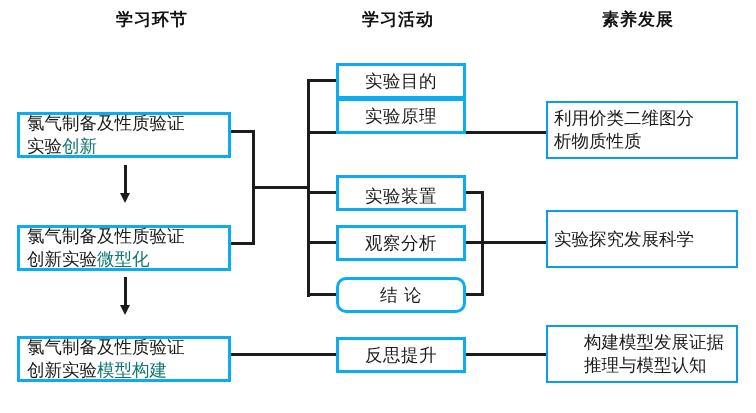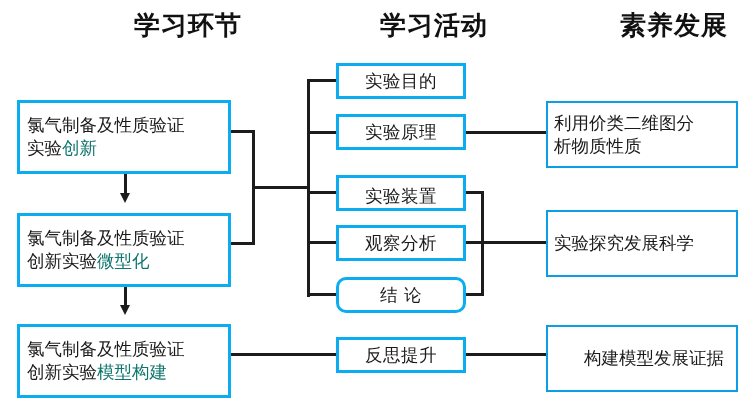--- a/index.html
+++ b/index.html
@@ -14,26 +14,26 @@
     overflow: hidden;
   }
   #diagram {
     position: relative;
     width: 756px; height: 413px;
   }
 
   
   .col-header {
     position: absolute;
-    font-size: 26px;
+    font-size: 17px;
     font-weight: bold;
     color: #111111;
     letter-spacing: 1px;
     white-space: nowrap;
-    text-align: right;
+    text-align: center;
   }
   #hdr-stage    { left: 62px;  top: 8px;  width: 180px; }
   #hdr-activity { left: 308px; top: 8px;  width: 180px; }
   #hdr-literacy { left: 548px; top: 8px;  width: 180px; }
 
   
   .node {
     position: absolute;
     box-sizing: border-box;
     background: #ffffff;
@@ -47,48 +47,49 @@
     line-height: 23px;
     color: #1a1a1a;
     white-space: pre-line;
   }
   .node .txt .hl { color: #0f766e; }
 
   
   .node.stage {
     left: 17px;
     width: 214px;
-    height: 74px;
+    height: 46px;
     padding: 0 0 0 7px;
     justify-content: flex-start;
+    margin-top: 12px;
   }
   #stage-1 { top: 100px; }
   #stage-2 { top: 213px; }
   #stage-3 { top: 324px; }
 
   
   .node.activity {
     left: 336px;
     width: 130px;
     height: 36px;
     justify-content: center;
   }
   .node.activity .txt { letter-spacing: 0.5px; }
   #act-1 { top: 63px;  }
-  #act-2 { top: 114px; }
+  #act-2 { top: 98px; }
   #act-3 { top: 175px; align-items: flex-end; }
   #act-4 { top: 225px; }
   #act-5 { top: 277px; border-radius: 10px; }
   #act-6 { top: 337px; }
 
   
   .node.literacy {
     left: 546px;
     width: 192px;
-    height: 67px;
+    height: 58px;
     padding: 0 0 0 6px;
     border-width: 2.5px;
     border-color: #0b9ee6;
     justify-content: flex-start;
   }
   #lit-1 { top: 101px; }
   #lit-2 { top: 210px; }
   #lit-3 { top: 325px; padding-left: 36px; }
 
   
@@ -171,21 +172,21 @@
     <div class="txt">反思提升</div>
   </div>
 
   <div class="node literacy" id="lit-1">
     <div class="txt"><span>利用价类二维图分</span><br><span>析物质性质</span></div>
   </div>
   <div class="node literacy" id="lit-2">
     <div class="txt"><span>实验探究发展科学</span><br></div>
   </div>
   <div class="node literacy" id="lit-3">
-    <div class="txt"><span>构建模型发展证据</span><br></div>
+    <div class="txt"><span>构建模型发展证据</span><br><span>推理与模型认知</span></div>
   </div>
 
   <div class="ln h" style="left:231px; top:130px; width:24px;"></div>
 
   <div class="ln h" style="left:231px; top:242px; width:24px;"></div>
 
   <div class="ln v" style="left:252px; top:130px; height:115px;"></div>
 
   <div class="ln h" style="left:252px; top:186px; width:58px;"></div>
 

